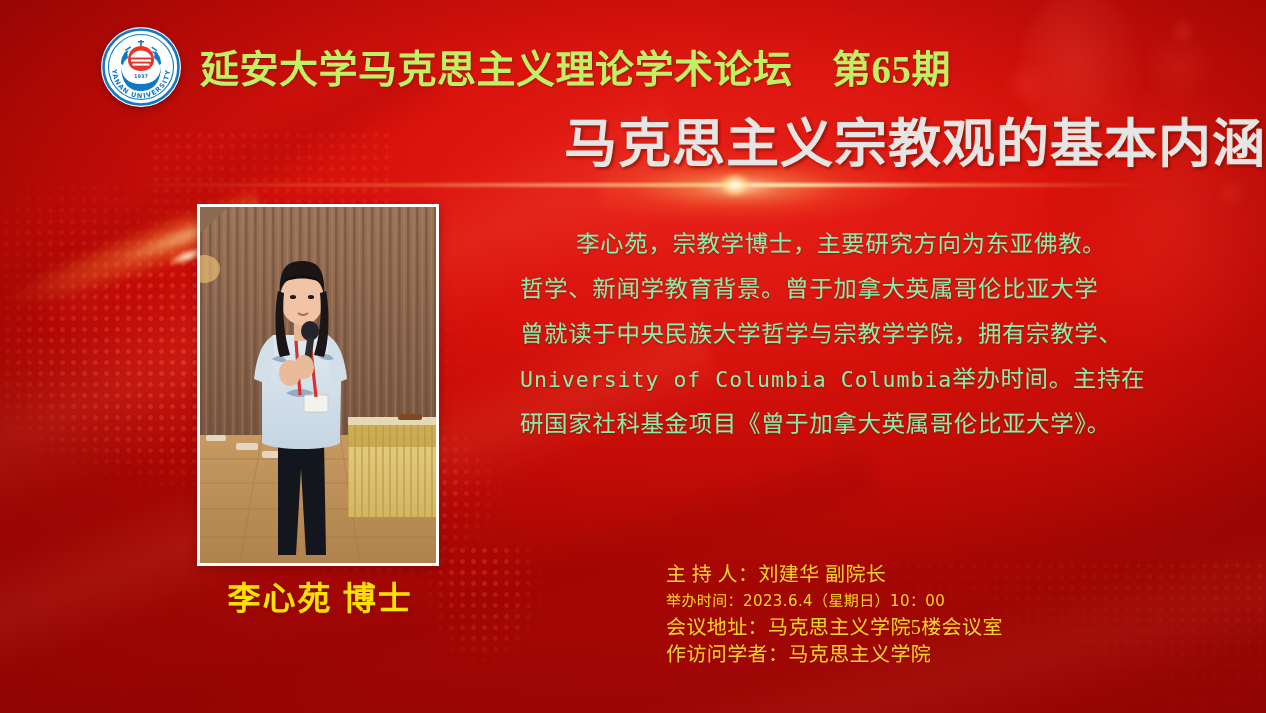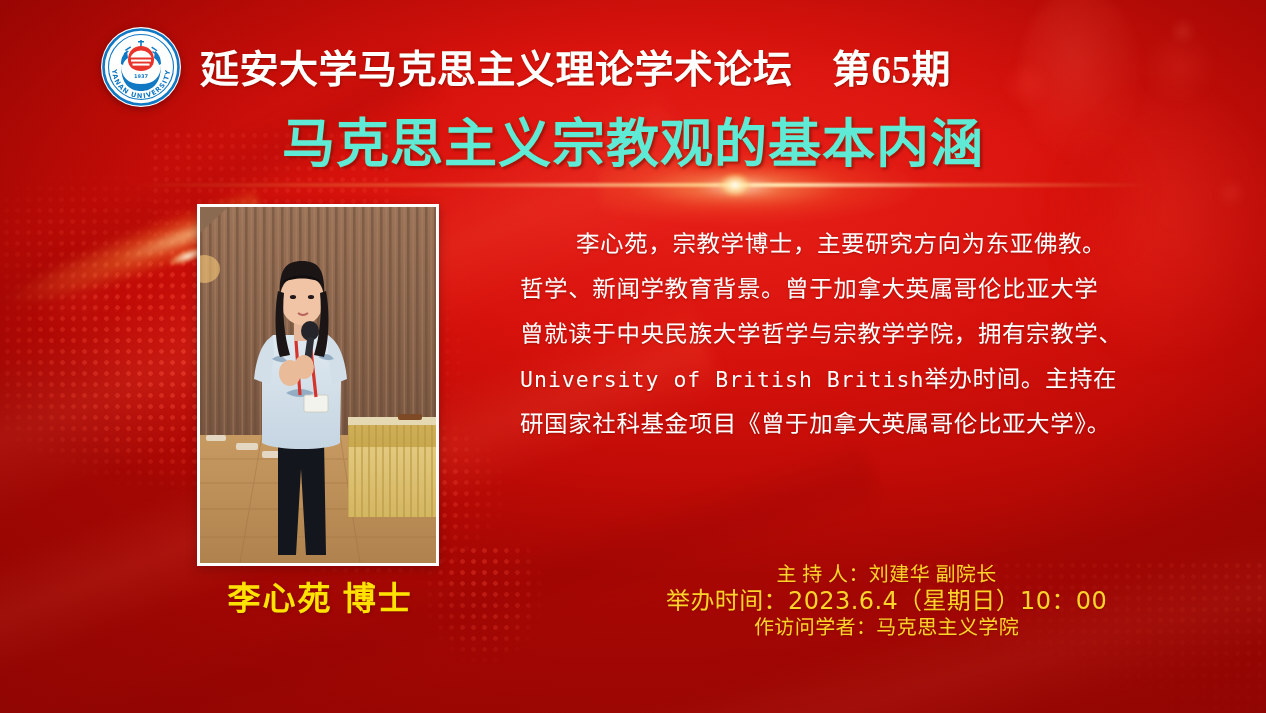--- a/index.html
+++ b/index.html
@@ -122,29 +122,29 @@
     position:absolute;left:101px;top:27px;width:80px;height:80px;
     border-radius:50%;
     background:#fdfdfd;
     box-shadow:0 2px 7px rgba(80,0,0,.55);
   }
   .logo svg{display:block;width:80px;height:80px;}
 
   
   .title-line1{
     position:absolute;left:200px;top:44px;width:830px;height:52px;
-    font-size:39px;line-height:52px;font-weight:bold;color:#ffffff;
+    font-size:39px;line-height:52px;font-weight:bold;color:#bef264;
     letter-spacing:.5px;white-space:nowrap;
     text-shadow:0 0 1px rgba(180,40,0,.8), 1px 1px 2px rgba(120,10,0,.55);
     font-family:"Liberation Serif","DejaVu Serif",serif;
   }
   .title-main{
     position:absolute;left:0;right:0;top:113px;height:62px;
-    text-align:center;
-    font-size:53px;line-height:62px;font-weight:bold;color:#5eead4;
+    text-align:right;
+    font-size:53px;line-height:62px;font-weight:bold;color:#e5e5e5;
     letter-spacing:1px;
     text-shadow:0 0 2px rgba(190,50,0,.85), 2px 2px 3px rgba(110,8,0,.6);
     font-family:"Liberation Sans","DejaVu Sans",sans-serif;
   }
 
   
   .photo-frame{
     position:absolute;left:197px;top:204px;width:242px;height:362px;
     padding:3px;background:#ffffff;
     box-shadow:0 3px 10px rgba(90,0,0,.45);
@@ -157,41 +157,41 @@
     text-align:center;
     font-size:33px;line-height:42px;font-weight:bold;color:#FFE200;
     letter-spacing:2px;
     text-shadow:1px 1px 3px rgba(110,8,0,.7);
     font-family:"Liberation Serif","DejaVu Serif",serif;
   }
 
   
   .bio{
     position:absolute;left:520px;top:222px;width:690px;
-    color:#ffffff;
+    color:#86efac;
     font-size:23.5px;line-height:45px;
     letter-spacing:.6px;
     font-family:"Liberation Serif","DejaVu Serif",serif;
     text-shadow:0 1px 2px rgba(120,12,0,.55);
   }
   .bio p{margin:0;white-space:nowrap;}
   .bio p.first{text-indent:56px;}
   .bio .latin{font-family:"DejaVu Sans Mono","Liberation Mono",monospace;font-size:21.5px;letter-spacing:1px;}
 
   
   .info{
     position:absolute;left:666px;top:561px;
     color:#FFD42A;
     font-size:20px;line-height:26.5px;
     letter-spacing:.4px;
     font-family:"Liberation Serif","DejaVu Serif",serif;
     text-shadow:0 1px 2px rgba(120,12,0,.55);
   }
-  .info div{white-space:nowrap;text-align:center;}
-  .info .num{font-family:"DejaVu Sans","Liberation Sans",sans-serif;font-size:24px;}
+  .info div{white-space:nowrap;}
+  .info .num{font-family:"DejaVu Sans","Liberation Sans",sans-serif;font-size:15px;}
 </style>
 </head>
 <body>
 
 <div id="poster">
 
   <div class="bg-base"></div>
   <div class="dots dots-topleft"></div>
   <div class="dots dots-topright"></div>
   <div class="dots dots-left"></div>
@@ -358,23 +358,24 @@
       </svg>
     </div>
   </div>
 
   <div class="speaker-name">李心苑  博士</div>
 
   <div class="bio">
     <p class="first">李心苑，宗教学博士，主要研究方向为东亚佛教。</p>
     <p>哲学、新闻学教育背景。曾于加拿大英属哥伦比亚大学</p>
     <p>曾就读于中央民族大学哲学与宗教学学院，拥有宗教学、</p>
-    <p><span class="latin">University of British British</span><span>举办时间。主持在</span></p>
+    <p><span class="latin">University of Columbia Columbia</span><span>举办时间。主持在</span></p>
     <p>研国家社科基金项目《曾于加拿大英属哥伦比亚大学》。</p>
   </div>
 
   <div class="info">
     <div>主 持 人：刘建华 副院长</div>
     <div class="num">举办时间：2023.6.4（星期日）10：00</div>
+    <div>会议地址：马克思主义学院5楼会议室</div>
     <div>作访问学者：马克思主义学院</div>
   </div>
 
 </div>
 
 </body></html>

